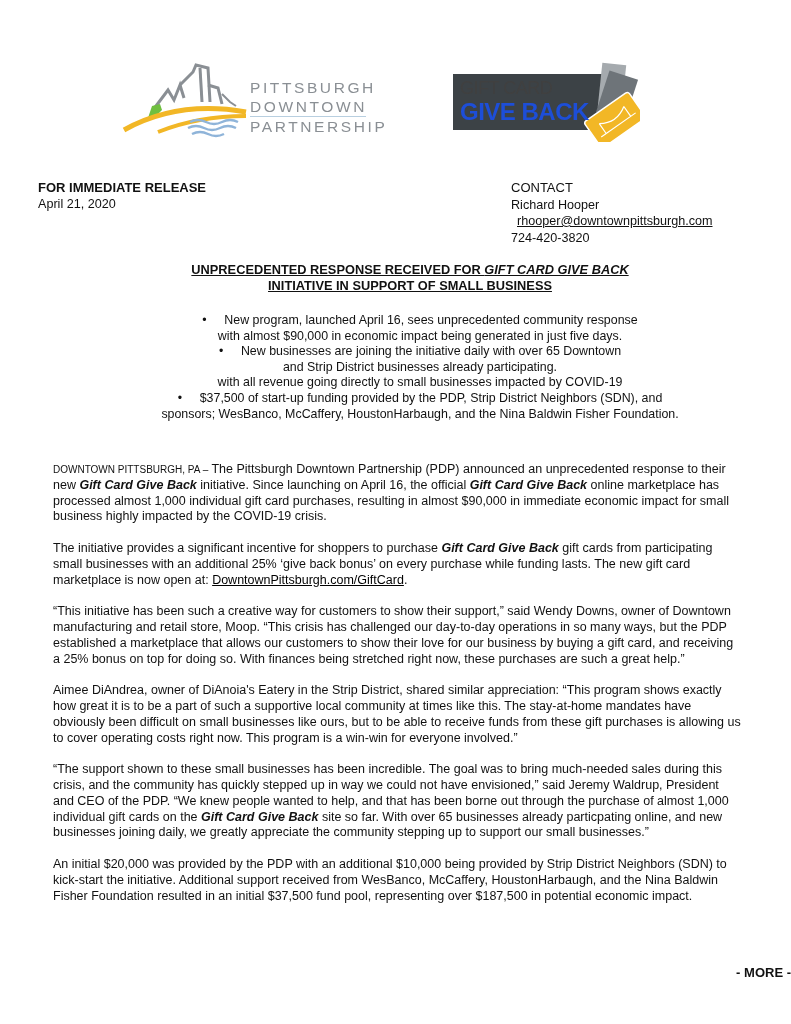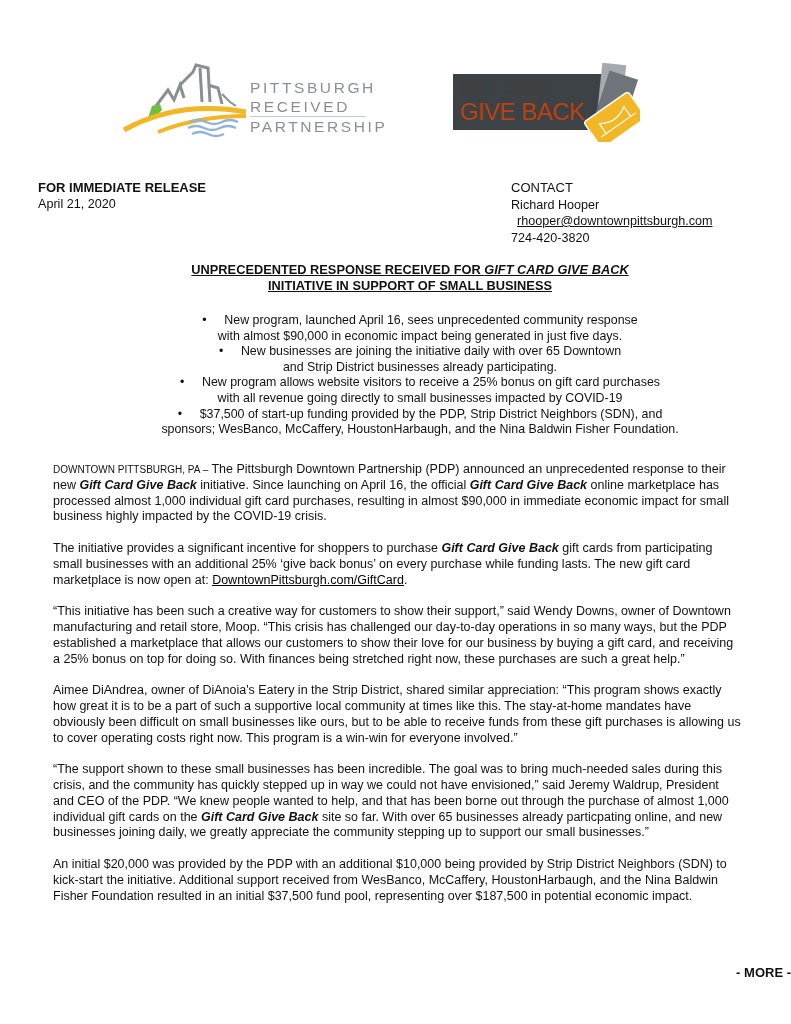--- a/index.html
+++ b/index.html
@@ -21,22 +21,22 @@
   .logo-gcgb { position: absolute; left: 450px; top: 62px; width: 190px; height: 80px; }
   .gcgb-bar {
     position: absolute; left: 3px; top: 12px; width: 150px; height: 56px;
     background: #3c4246;
   }
   .gcgb-line1 {
     position: absolute; left: 10px; top: 14px; font-size: 18px; color: #404040;
     letter-spacing: -0.5px; line-height: 24px; font-weight: normal;
   }
   .gcgb-line2 {
-    position: absolute; left: 10px; top: 37px; font-size: 24px; color: #c2410c;
-    font-weight: normal; letter-spacing: -0.5px; line-height: 26px;
+    position: absolute; left: 10px; top: 37px; font-size: 24px; color: #1d4ed8;
+    font-weight: bold; letter-spacing: -0.5px; line-height: 26px;
   }
   .logo-gcgb svg { position: absolute; left: 0; top: 0; }
 
   
   .release { position: absolute; left: 38px; top: 180px; font-size: 12.6px; line-height: 16px; }
   .release .hd { font-weight: bold; font-size: 13px; }
   .contact { position: absolute; left: 511px; top: 180px; font-size: 12.6px; line-height: 16.5px; }
   .contact .hd { font-weight: normal; font-size: 13px; }
   .contact a { color: #111111; text-decoration: underline; padding-left: 6px; }
 
@@ -87,21 +87,21 @@
 
       <path d="M6,70 Q60,40 128,52" fill="none" stroke="#f2b726" stroke-width="5"></path>
       <path d="M40,72 Q80,56 128,56" fill="none" stroke="#f2b726" stroke-width="4"></path>
 
       <path d="M72,62 q8,-4 16,0 t16,0 t16,0" fill="none" stroke="#8fb4d9" stroke-width="2.5"></path>
       <path d="M70,68 q8,-4 16,0 t16,0 t16,0" fill="none" stroke="#8fb4d9" stroke-width="2.5"></path>
       <path d="M74,74 q8,-4 16,0 t16,0" fill="none" stroke="#8fb4d9" stroke-width="2.5"></path>
     </svg>
     <div class="pdp-text">
       <div>PITTSBURGH</div>
-      <div>RECEIVED</div>
+      <div>DOWNTOWN</div>
       <div class="rule"></div>
       <div>PARTNERSHIP</div>
     </div>
   </div>
 
   <div class="logo-gcgb">
     <div class="gcgb-bar"></div>
     <svg width="190" height="80" viewBox="0 0 190 80">
       <rect x="150" y="2" width="24" height="44" fill="#a5aaae" transform="rotate(6 162 24)"></rect>
       <rect x="152" y="12" width="30" height="44" fill="#6e7479" transform="rotate(18 167 34)"></rect>
@@ -134,21 +134,20 @@
   <div class="bullets">
     <div>
       <span class="b"><span class="dot">•</span><span>New program, launched April 16, sees unprecedented community response</span></span>
       <span class="b">with almost $90,000 in economic impact being generated in just five days.</span>
     </div>
     <div>
       <span class="b"><span class="dot">•</span><span>New businesses are joining the initiative daily with over 65 Downtown</span></span>
       <span class="b">and Strip District businesses already participating.</span>
     </div>
     <div>
-      <span class="b"><span class="dot">•</span><span>New program allows website visitors to receive a 25% bonus on gift card purchases</span></span>
       <span class="b">with all revenue going directly to small businesses impacted by COVID-19</span>
     </div>
     <div>
       <span class="b"><span class="dot">•</span><span>$37,500 of start-up funding provided by the PDP, Strip District Neighbors (SDN), and</span></span>
       <span class="b">sponsors; WesBanco, McCaffery, HoustonHarbaugh, and the Nina Baldwin Fisher Foundation.</span>
     </div>
   </div>
 
   <div class="body">
     <p><b class="dl">DOWNTOWN PITTSBURGH, PA –</b><span> The Pittsburgh Downtown Partnership (PDP) announced an unprecedented response to their new </span><span class="gc">Gift Card Give Back</span><span> initiative. Since launching on April 16, the official </span><span class="gc">Gift Card Give Back</span><span> online marketplace has processed almost 1,000 individual gift card purchases, resulting in almost $90,000 in immediate economic impact for small business highly impacted by the COVID-19 crisis.</span></p>

